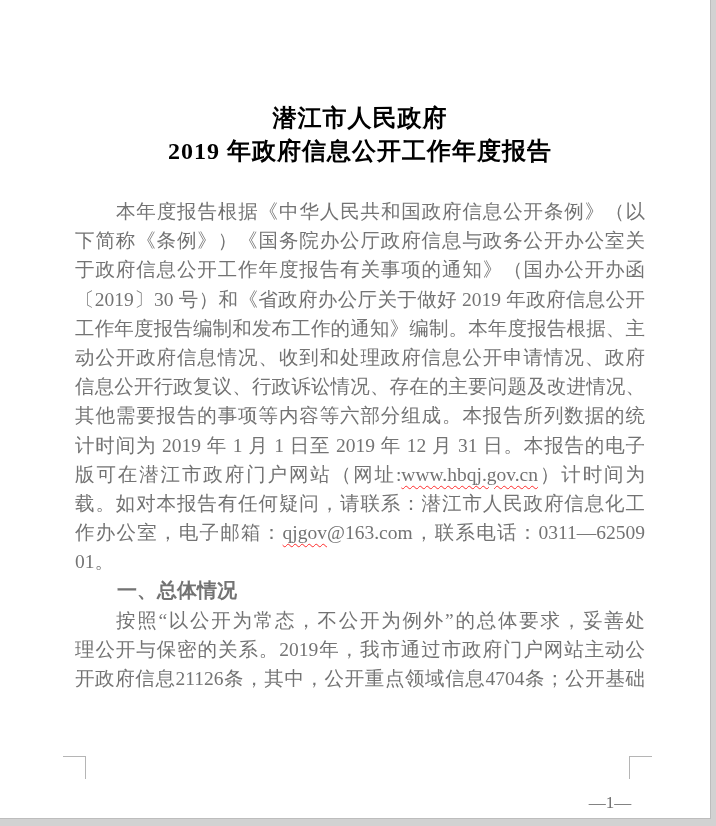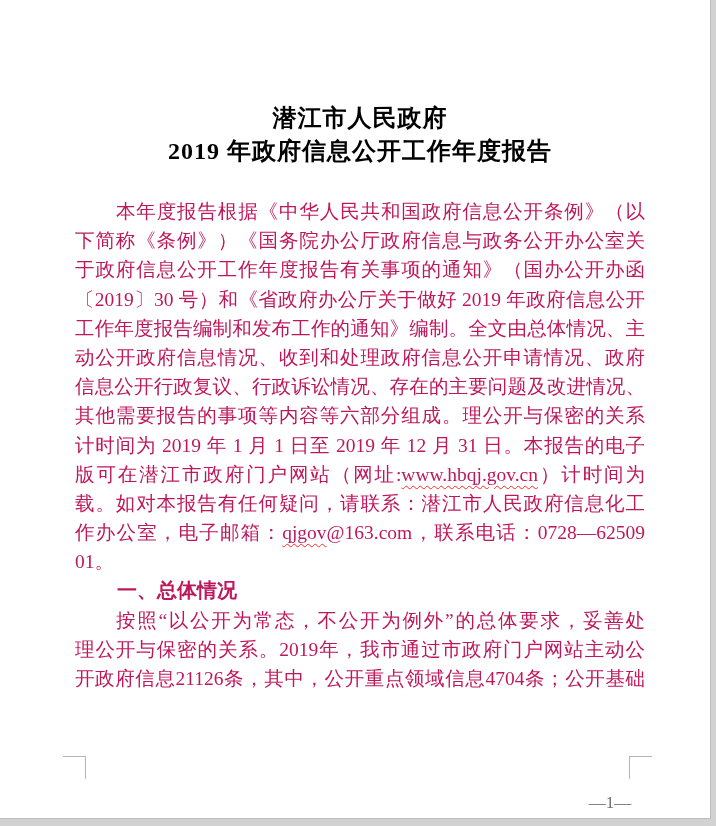--- a/index.html
+++ b/index.html
@@ -41,21 +41,21 @@
   .doc-body {
     position: absolute;
     left: 75px;
     top: 197px;
     width: 570px;
   }
   .line {
     font-size: 19.5px;
     line-height: 29.2px;
     height: 29.2px;
-    color: #be185d;
+    color: #737373;
     font-family: "Liberation Serif", "DejaVu Serif", serif;
   }
   .just {
     text-align: justify;
     text-align-last: justify;
   }
   .indent { text-indent: 2.1em; }
   .h1 {
     font-family: "Liberation Sans", "DejaVu Sans", sans-serif;
     font-weight: bold;
@@ -109,28 +109,28 @@
   <div class="title-block">
     <div class="title-line">潜江市人民政府</div>
     <div class="title-line">2019 年政府信息公开工作年度报告</div>
   </div>
 
   <div class="doc-body">
       <div class="line just indent"><span>本年度报告根据《中华人民共和国政府信息公开条例》（以</span></div>
       <div class="line just"><span>下简称《条例》）《国务院办公厅政府信息与政务公开办公室关</span></div>
       <div class="line just"><span>于政府信息公开工作年度报告有关事项的通知》（国办公开办函</span></div>
       <div class="line just"><span>〔2019〕30 号）和《省政府办公厅关于做好 2019 年政府信息公开</span></div>
-      <div class="line just"><span>工作年度报告编制和发布工作的通知》编制。全文由总体情况、主</span></div>
+      <div class="line just"><span>工作年度报告编制和发布工作的通知》编制。本年度报告根据、主</span></div>
       <div class="line just"><span>动公开政府信息情况、收到和处理政府信息公开申请情况、政府</span></div>
       <div class="line just"><span>信息公开行政复议、行政诉讼情况、存在的主要问题及改进情况、</span></div>
-      <div class="line just"><span>其他需要报告的事项等内容等六部分组成。理公开与保密的关系</span></div>
+      <div class="line just"><span>其他需要报告的事项等内容等六部分组成。本报告所列数据的统</span></div>
       <div class="line just"><span>计时间为 2019 年 1 月 1 日至 2019 年 12 月 31 日。本报告的电子</span></div>
       <div class="line just"><span>版可在潜江市政府门户网站（网址:</span><span class="wavy" style="text-decoration-color: rgb(255, 43, 43);">www.hbqj.gov.cn</span><span>）计时间为</span></div>
       <div class="line just"><span>载。如对本报告有任何疑问，请联系：潜江市人民政府信息化工</span></div>
-      <div class="line just"><span>作办公室，电子邮箱：</span><span class="wavy" style="text-decoration-color: rgb(255, 43, 43);">qjgov</span><span>@163.com，联系电话：0728—62509</span></div>
+      <div class="line just"><span>作办公室，电子邮箱：</span><span class="wavy" style="text-decoration-color: rgb(255, 43, 43);">qjgov</span><span>@163.com，联系电话：0311—62509</span></div>
       <div class="line"><span>01。</span></div>
       <div class="line h1"><span>一、总体情况</span></div>
       <div class="line just indent"><span>按照“以公开为常态，不公开为例外”的总体要求，妥善处</span></div>
       <div class="line just"><span>理公开与保密的关系。2019年，我市通过市政府门户网站主动公</span></div>
       <div class="line just"><span>开政府信息21126条，其中，公开重点领域信息4704条；公开基础</span></div>
     </div>
 
   <div class="boundary-mark left"></div>
   <div class="boundary-mark right"></div>
 

